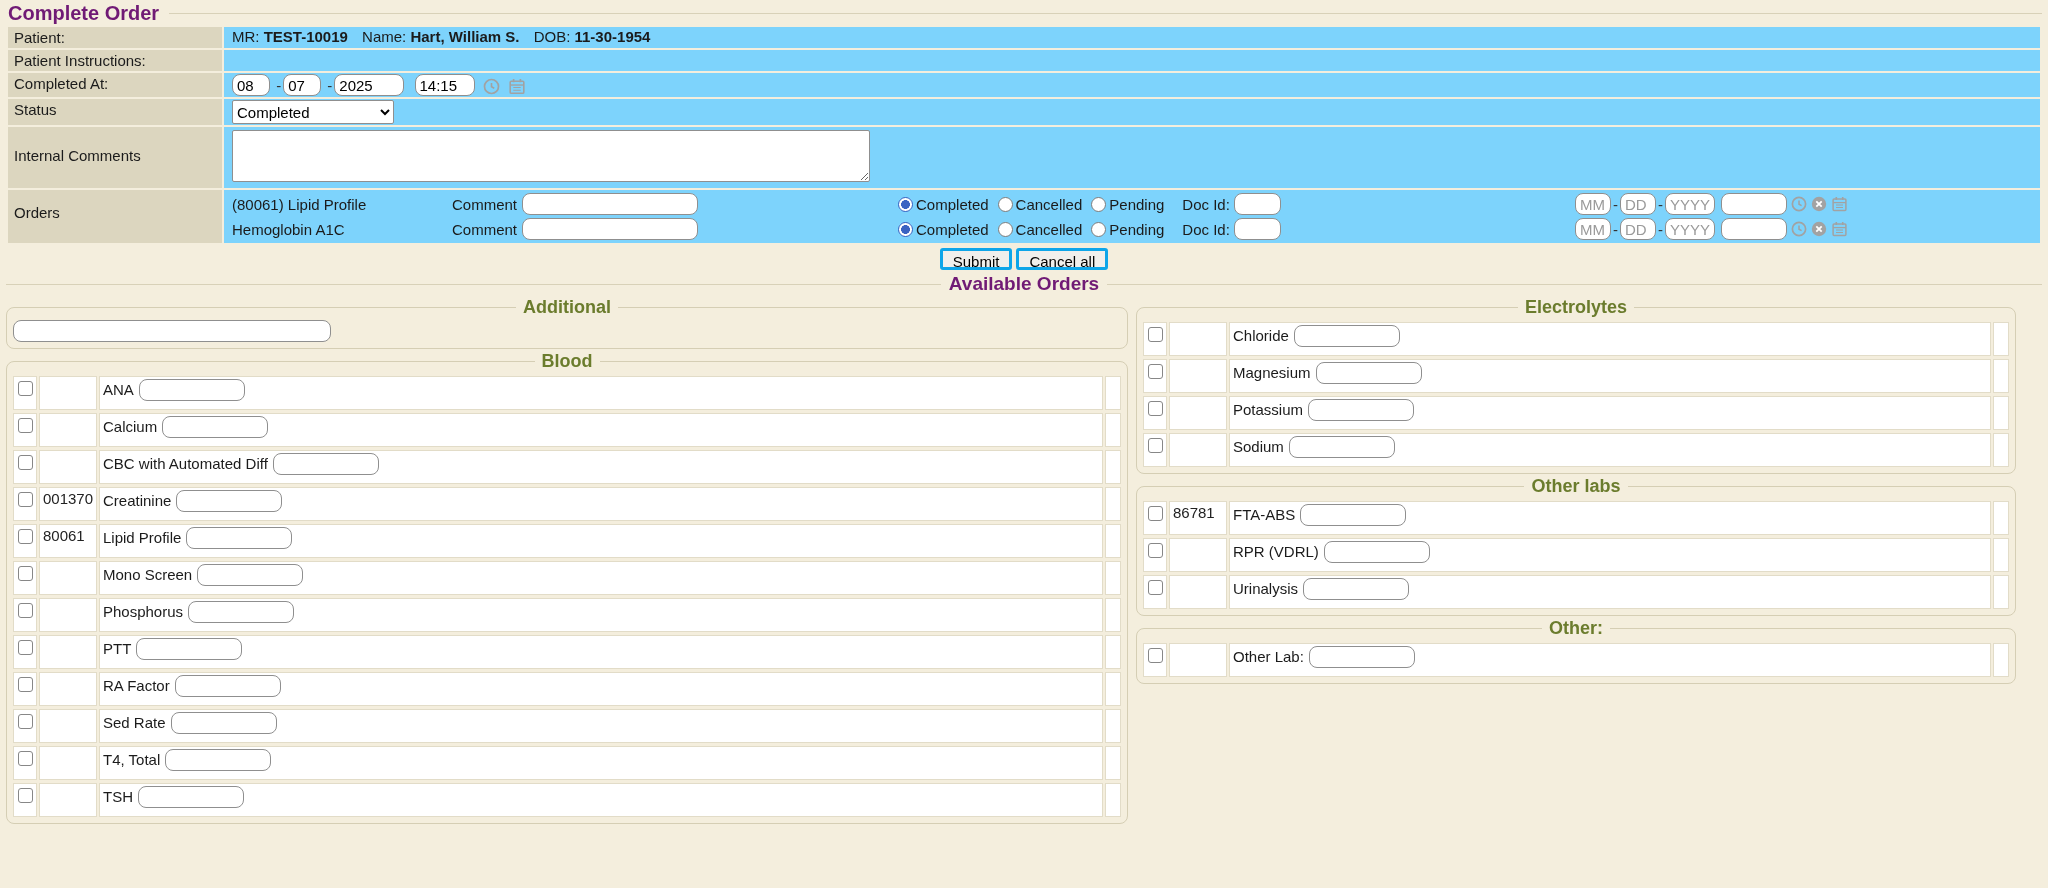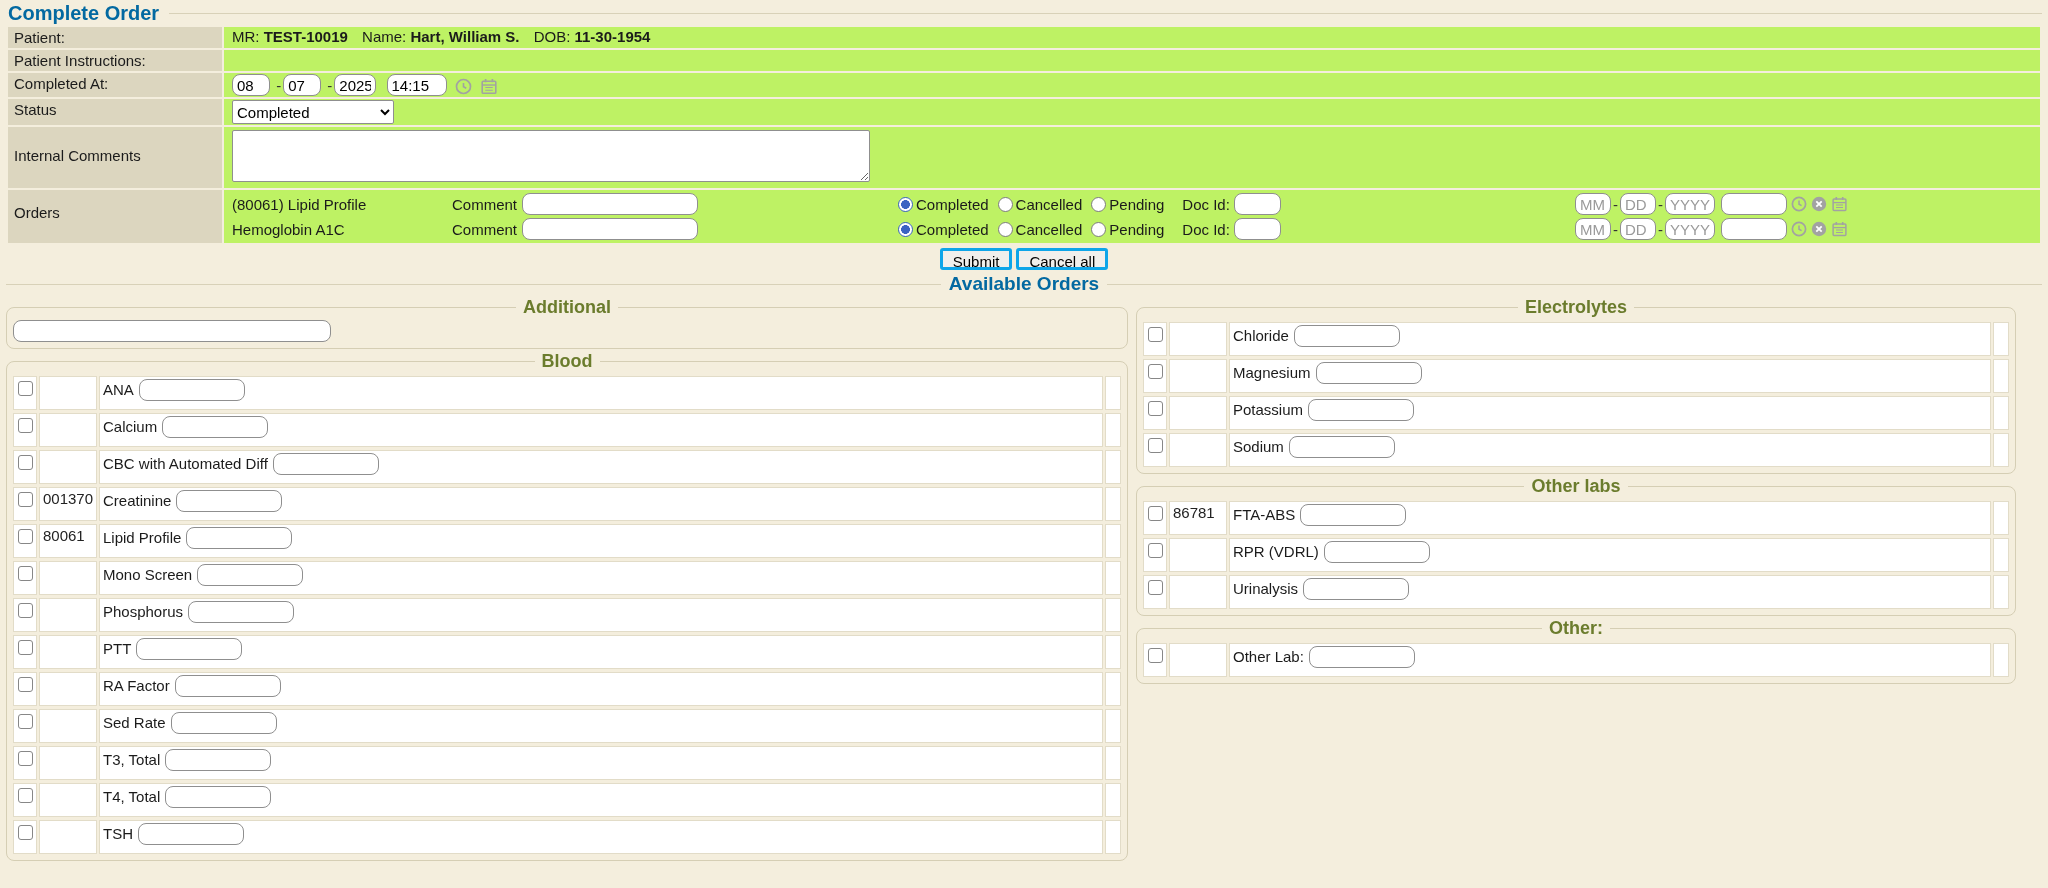--- a/index.html
+++ b/index.html
@@ -1,37 +1,37 @@
 <!DOCTYPE html>
 <html><head>
 <meta charset="utf-8">
 <style>
   html,body{margin:0;padding:0;background:#f4eedd;font-family:"Liberation Sans",sans-serif;
             font-size:15px;color:#1b1b1b;width:2048px;height:888px;overflow:hidden;}
   .page{padding:2px 6px;box-sizing:border-box;}
 
   
   fieldset.bare{border:0;border-top:1px solid #d8d1b8;margin:0;padding:0;}
-  fieldset.bare > legend{font-weight:bold;color:#0369a1;font-size:20px;padding:0 10px 0 2px;}
+  fieldset.bare > legend{font-weight:bold;color:#701a75;font-size:20px;padding:0 10px 0 2px;}
   fieldset.bare.centered > legend{margin:0 auto;font-size:19px;padding:0 8px;}
   fieldset.section{border:1px solid #d5ceb4;border-radius:8px;margin:0 0 2px 0;padding:1px 4px 3px 4px;}
   fieldset.section > legend{font-weight:bold;color:#6b7c2d;font-size:18px;margin:0 auto;padding:0 7px;}
 
   
   table.info{border-collapse:separate;border-spacing:2px;width:2036px;table-layout:fixed;}
   table.info td{vertical-align:top;box-sizing:border-box;}
   td.lbl{width:214px;background:#dcd6bf;padding:2px 6px;}
-  td.val{background:#bef264;padding:1px 8px;}
+  td.val{background:#7dd3fc;padding:1px 8px;}
   .b{font-weight:bold;}
   .sp{margin-left:10px;}
 
   input[type=text]{border:1px solid #8f8f8f;border-radius:8px;height:22px;box-sizing:border-box;
                    padding:1px 4px;font-family:"Liberation Sans",sans-serif;font-size:15px;background:#fff;}
   input::placeholder{color:#9a9a9a;opacity:1;}
-  .d2{width:38px;} .d4{width:42px;} .time{width:60px;}
+  .d2{width:38px;} .d4{width:70px;} .time{width:60px;}
   .dash{margin:0 2px;color:#333;}
   select{height:24px;width:162px;border:1px solid #8f8f8f;border-radius:2px;background:#fff;
          font-family:"Liberation Sans",sans-serif;font-size:15px;}
   textarea{width:632px;height:46px;border:1px solid #8f8f8f;border-radius:2px;resize:both;
            font-family:"Liberation Sans",sans-serif;font-size:15px;margin:2px 0;}
 
   .icon{display:inline-block;vertical-align:middle;margin-left:4px;}
   .icon svg{display:block;}
 
   
@@ -317,26 +317,20 @@
     <td class="end"></td>
   </tr>
 
   <tr>
     <td class="cb"><input type="checkbox" style=""></td>
     <td class="code"></td>
     <td class="lab"><span class="lab-label">Sed Rate</span><input type="text" class="lab-input" style=""></td>
     <td class="end"></td>
   </tr>
 
-  <tr>
-    <td class="cb"><input type="checkbox" style=""></td>
-    <td class="code"></td>
-    <td class="lab"><span class="lab-label">T3, Total</span><input type="text" class="lab-input" style=""></td>
-    <td class="end"></td>
-  </tr>
 
   <tr>
     <td class="cb"><input type="checkbox" style=""></td>
     <td class="code"></td>
     <td class="lab"><span class="lab-label">T4, Total</span><input type="text" class="lab-input" style=""></td>
     <td class="end"></td>
   </tr>
 
   <tr>
     <td class="cb"><input type="checkbox" style=""></td>

